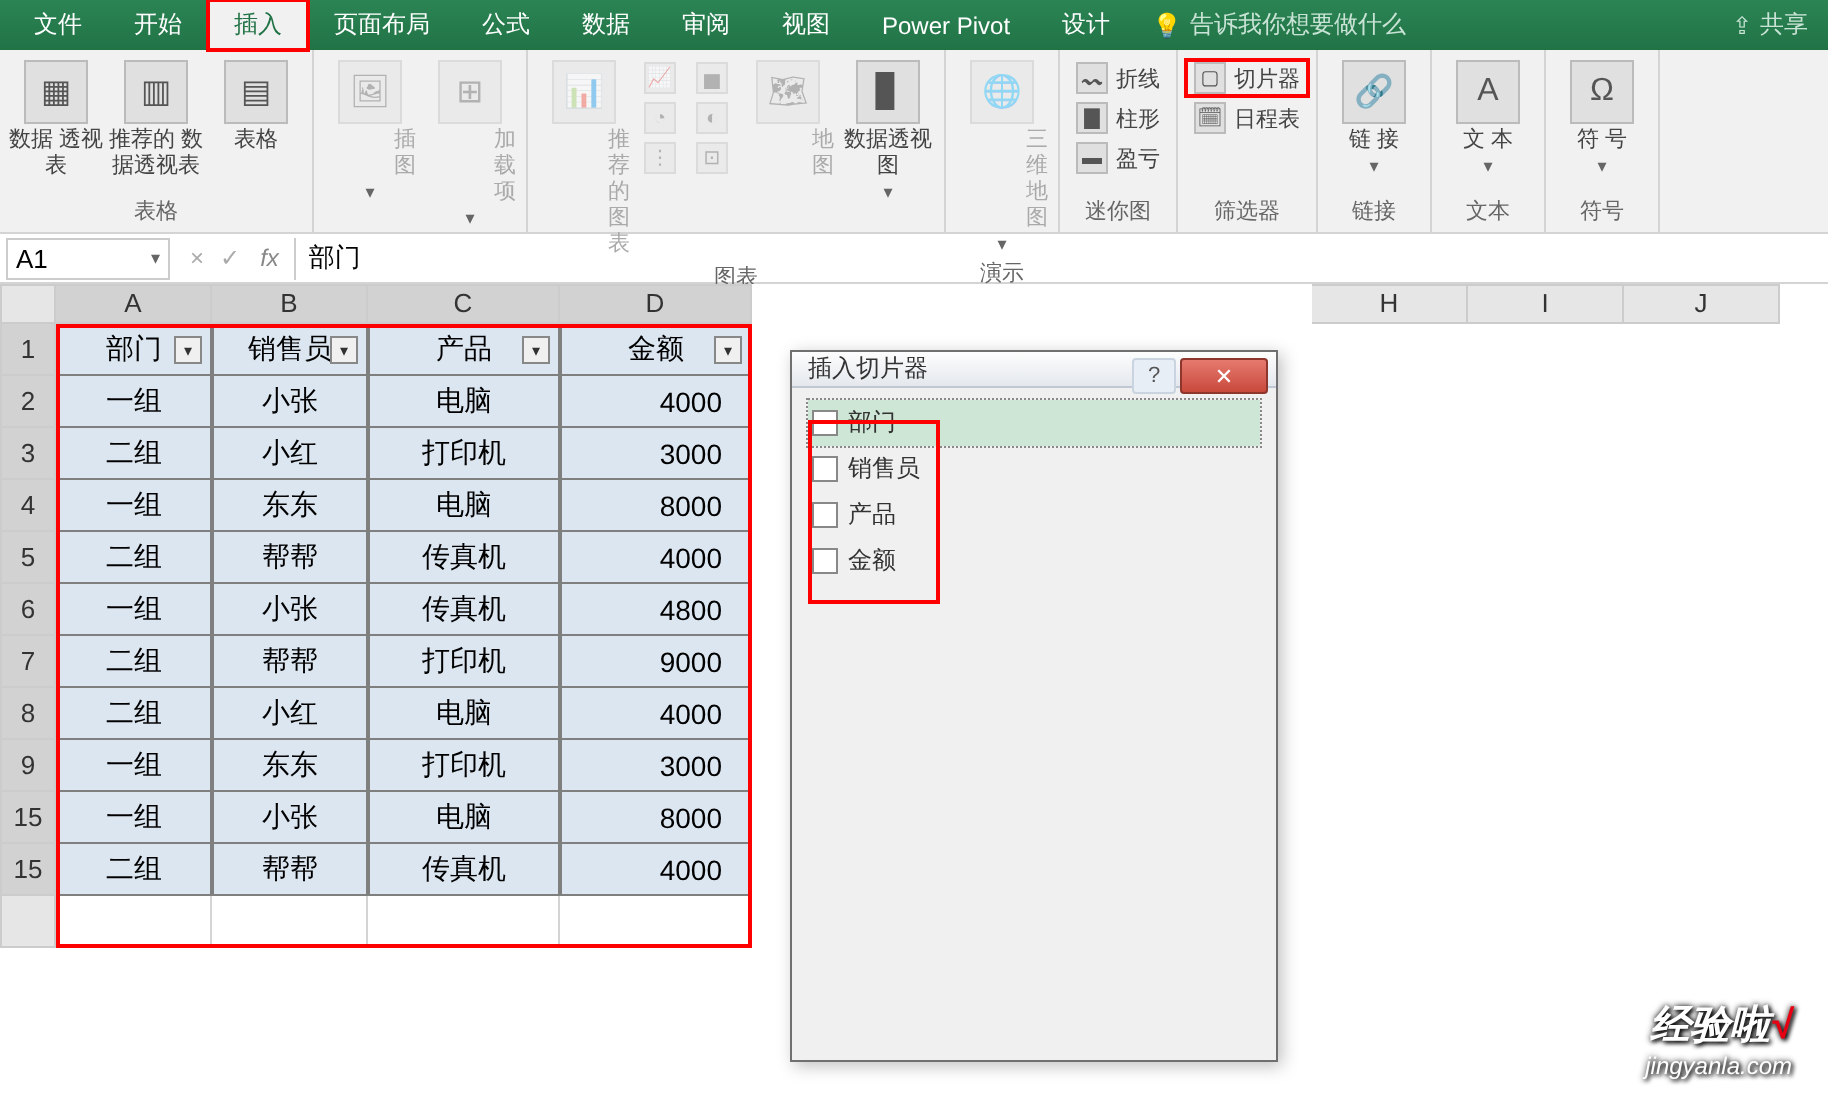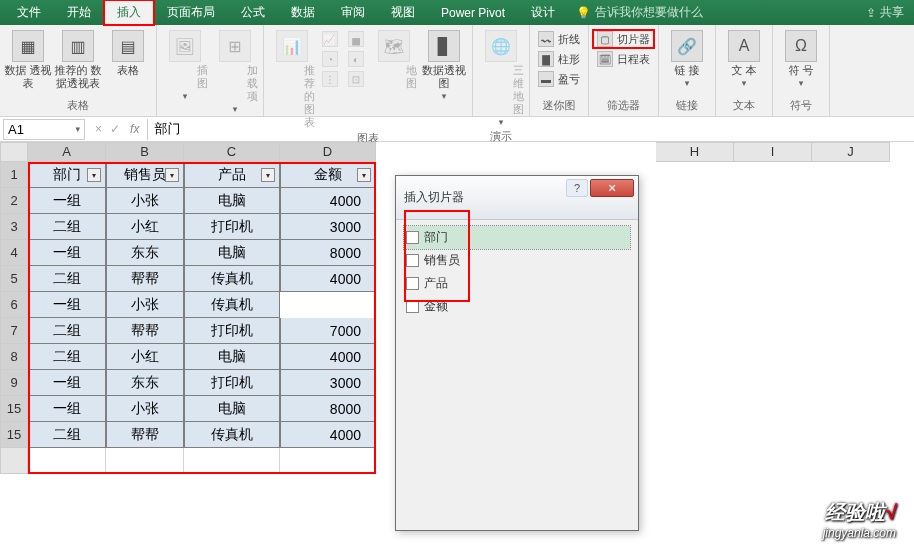--- a/index.html
+++ b/index.html
@@ -45,21 +45,21 @@
 .row-h.sel { background: #d2d2d2; }
 .cell { border: 1px solid #d4d4d4; border-top: none; border-left: none; font-size: 14px; text-align: center; display: flex; align-items: center; justify-content: center; }
 .cell.th { background: #dce6f1; border: 1px solid #7f7f7f; font-weight: normal; position: relative; }
 .cell.td { background: #dce6f1; border: 1px solid #7f7f7f; border-top: none; }
 .cell.td.last-col { justify-content: flex-end; padding-right: 14px; }
 .filter-tri { position: absolute; right: 4px; top: 50%; transform: translateY(-50%); width: 14px; height: 14px; border: 1px solid #888; background: #f0f0f0; font-size: 8px; display: flex; align-items: center; justify-content: center; color: #333; }
 .sel-outline { position: absolute; border: 2px solid #217346; pointer-events: none; }
 .red-outline { position: absolute; border: 2px solid #f00; pointer-events: none; }
 
 .dialog { position: absolute; left: 395px; top: 175px; width: 244px; height: 356px; border: 1px solid #707070; background: #f0f0f0; box-shadow: 2px 2px 8px rgba(0,0,0,.25); }
-.dlg-title { height: 44px; background: linear-gradient(#fdfdfd,#e4e8ed); border-bottom: 1px solid #c0c8d4; display: flex; align-items: center; padding: 0 8px; font-size: 12px; color: #333; position: relative; }
+.dlg-title { height: 18px; background: linear-gradient(#fdfdfd,#e4e8ed); border-bottom: 1px solid #c0c8d4; display: flex; align-items: center; padding: 0 8px; font-size: 12px; color: #333; position: relative; }
 .dlg-btns { position: absolute; right: 4px; top: 3px; display: flex; gap: 2px; }
 .dlg-help { width: 22px; height: 18px; background: #e8eef5; border: 1px solid #cad4e0; border-radius: 2px; font-size: 11px; display: flex; align-items: center; justify-content: center; color: #555; cursor: pointer; }
 .dlg-close { width: 44px; height: 18px; background: linear-gradient(#e67a6f,#c8493c); border: 1px solid #8e362d; border-radius: 2px; color: #fff; display: flex; align-items: center; justify-content: center; font-size: 11px; cursor: pointer; }
 .dlg-body { padding: 6px 8px; }
 .chk-row { display: flex; align-items: center; gap: 5px; font-size: 12px; color: #333; padding: 3px 2px; }
 .chk-row.sel { background: #cde6d6; outline: 1px dotted #888; }
 .chk { width: 13px; height: 13px; border: 1px solid #888; background: #fff; }
 .dlg-red { position: absolute; left: 8px; top: 34px; width: 66px; height: 92px; border: 2px solid #f00; pointer-events: none; }
 
 .watermark { position: absolute; right: 18px; bottom: 10px; text-align: right; color: #fff; text-shadow: 0 0 3px #000,1px 1px 2px #000; font-family: "Microsoft YaHei"; }
@@ -319,27 +319,28 @@
         <div class="cell td" style="width: 78px;">二组</div>
         <div class="cell td" style="width: 78px;">帮帮</div>
         <div class="cell td" style="width: 96px;">传真机</div>
         <div class="cell td last-col" style="width: 96px;">4000</div>
       </div>
       <div class="row">
         <div class="row-h sel">6</div>
         <div class="cell td" style="width: 78px;">一组</div>
         <div class="cell td" style="width: 78px;">小张</div>
         <div class="cell td" style="width: 96px;">传真机</div>
+        <div class="cell td last-col" style="width: 96px;">4800</div>
       </div>
       <div class="row">
         <div class="row-h sel">7</div>
         <div class="cell td" style="width: 78px;">二组</div>
         <div class="cell td" style="width: 78px;">帮帮</div>
         <div class="cell td" style="width: 96px;">打印机</div>
-        <div class="cell td last-col" style="width: 96px;">7000</div>
+        <div class="cell td last-col" style="width: 96px;">9000</div>
       </div>
       <div class="row">
         <div class="row-h sel">8</div>
         <div class="cell td" style="width: 78px;">二组</div>
         <div class="cell td" style="width: 78px;">小红</div>
         <div class="cell td" style="width: 96px;">电脑</div>
         <div class="cell td last-col" style="width: 96px;">4000</div>
       </div>
       <div class="row">
         <div class="row-h sel">9</div>

